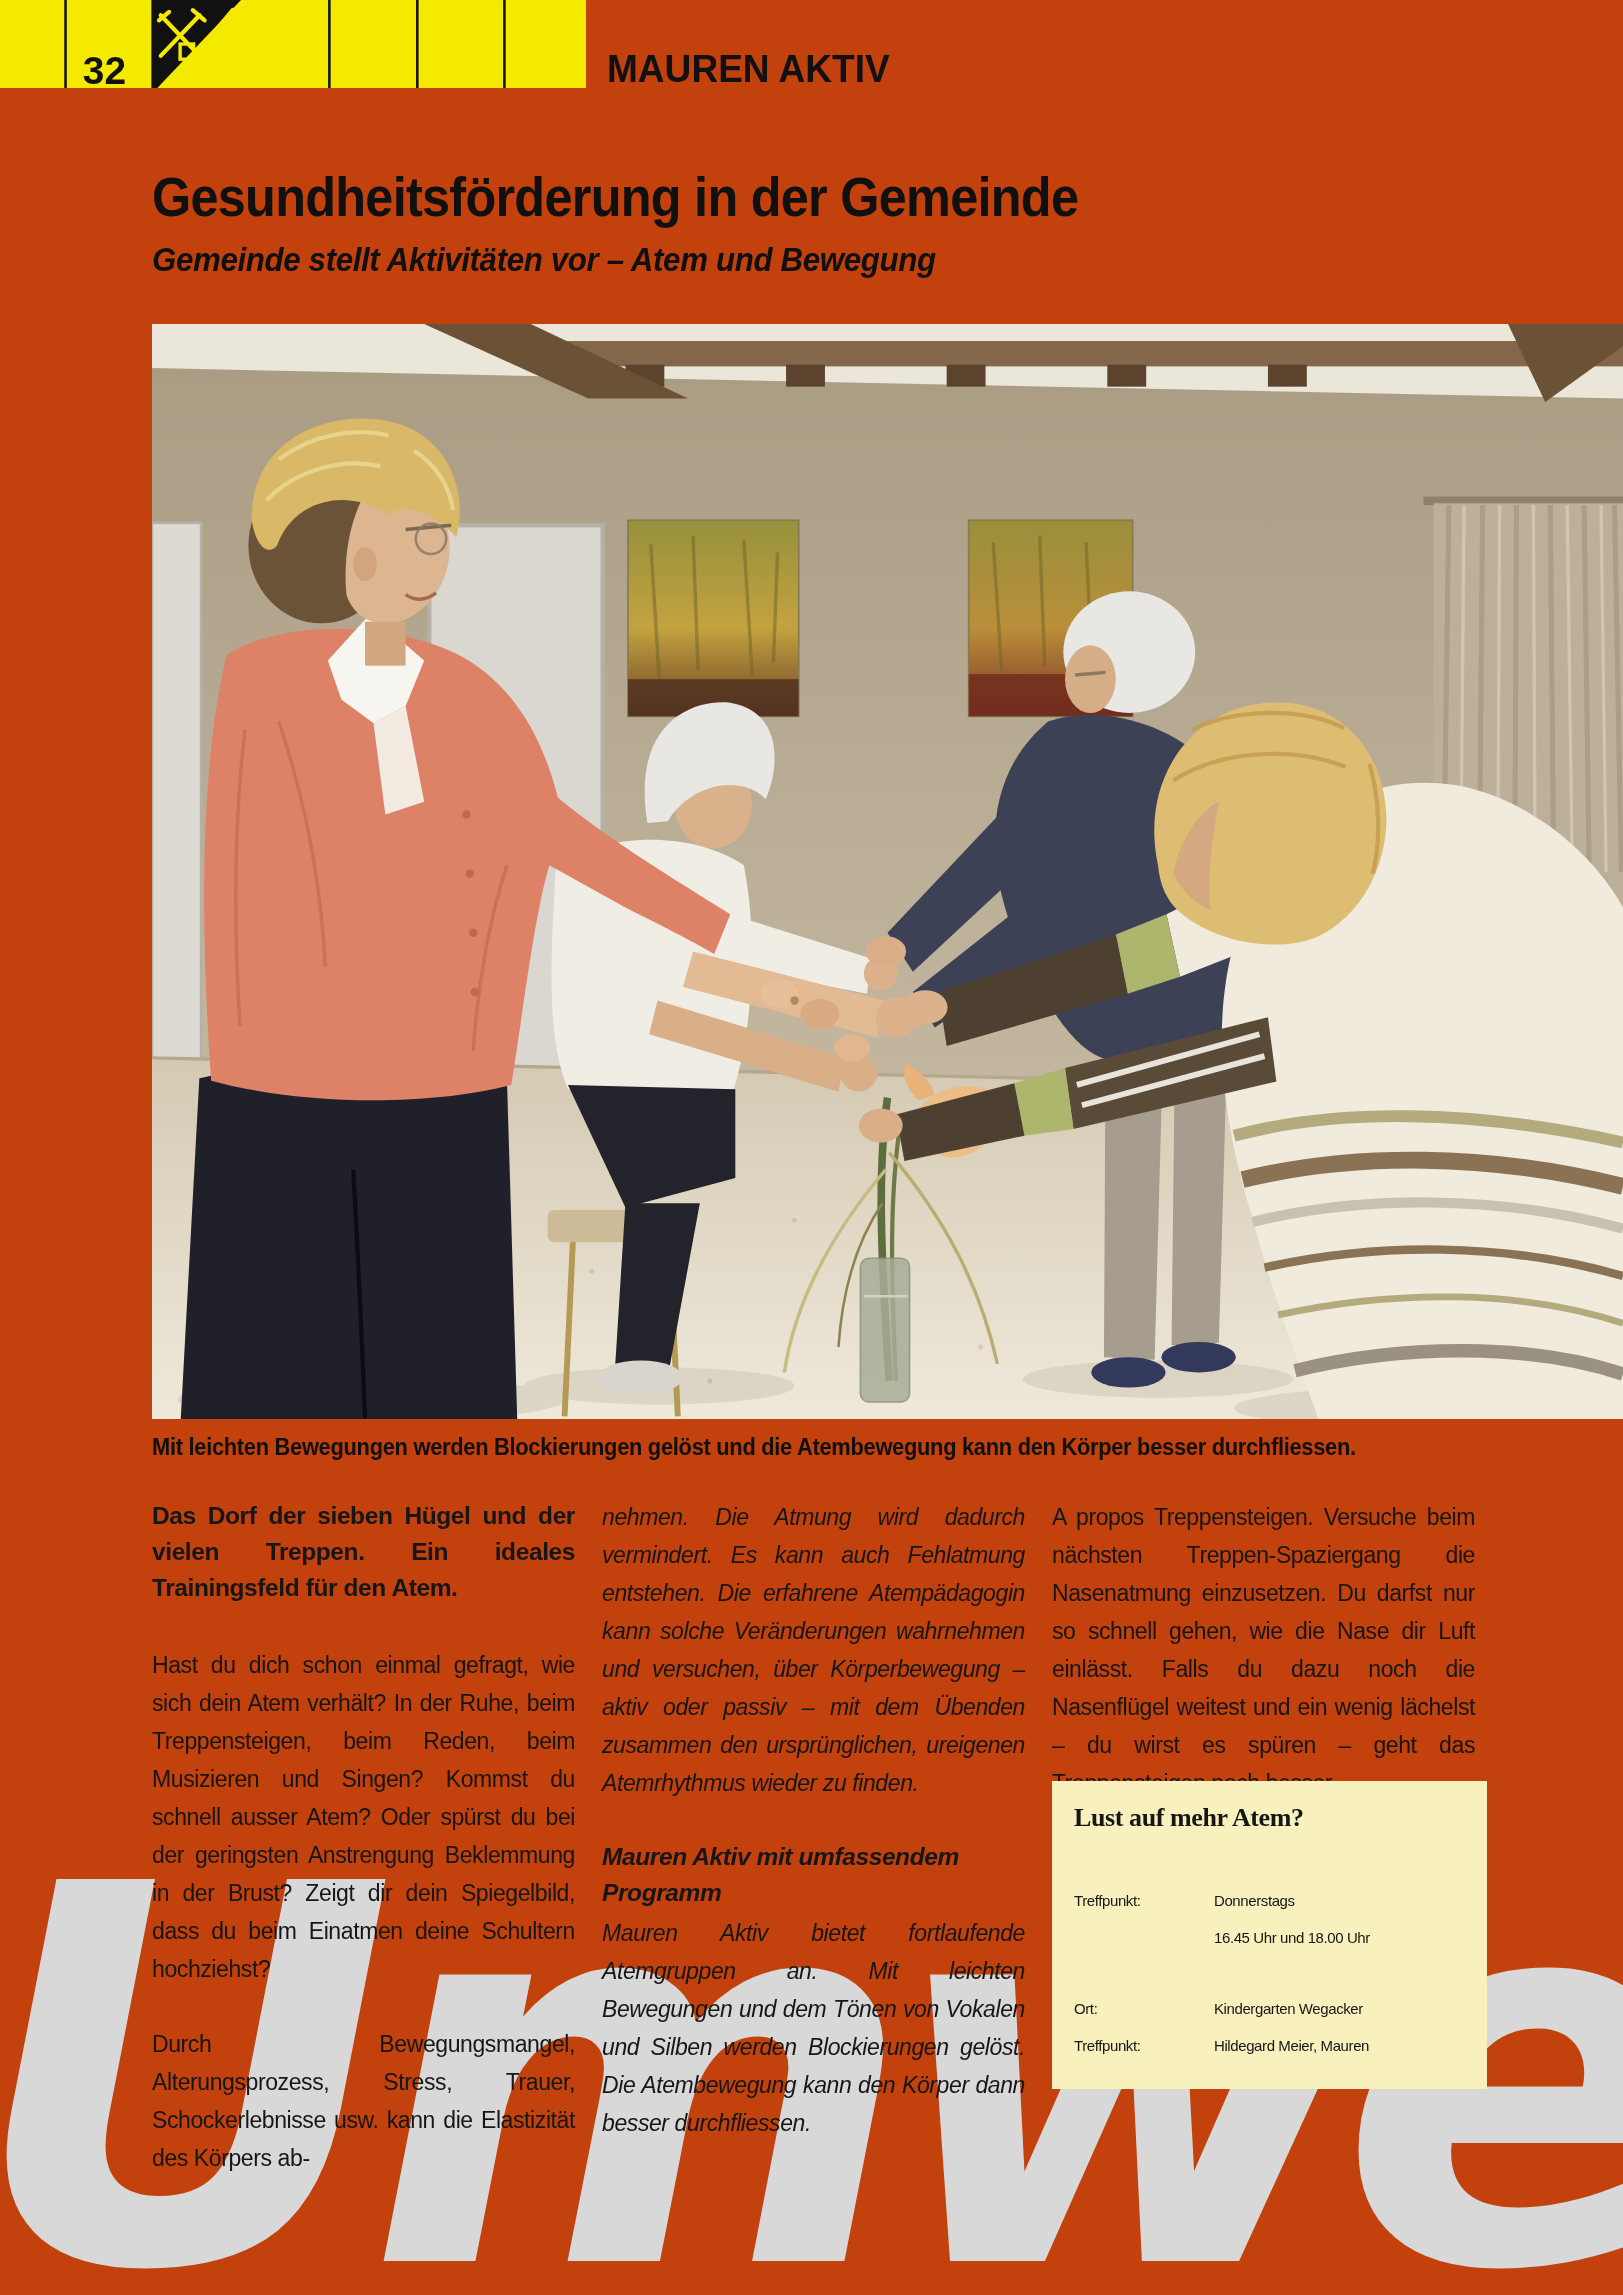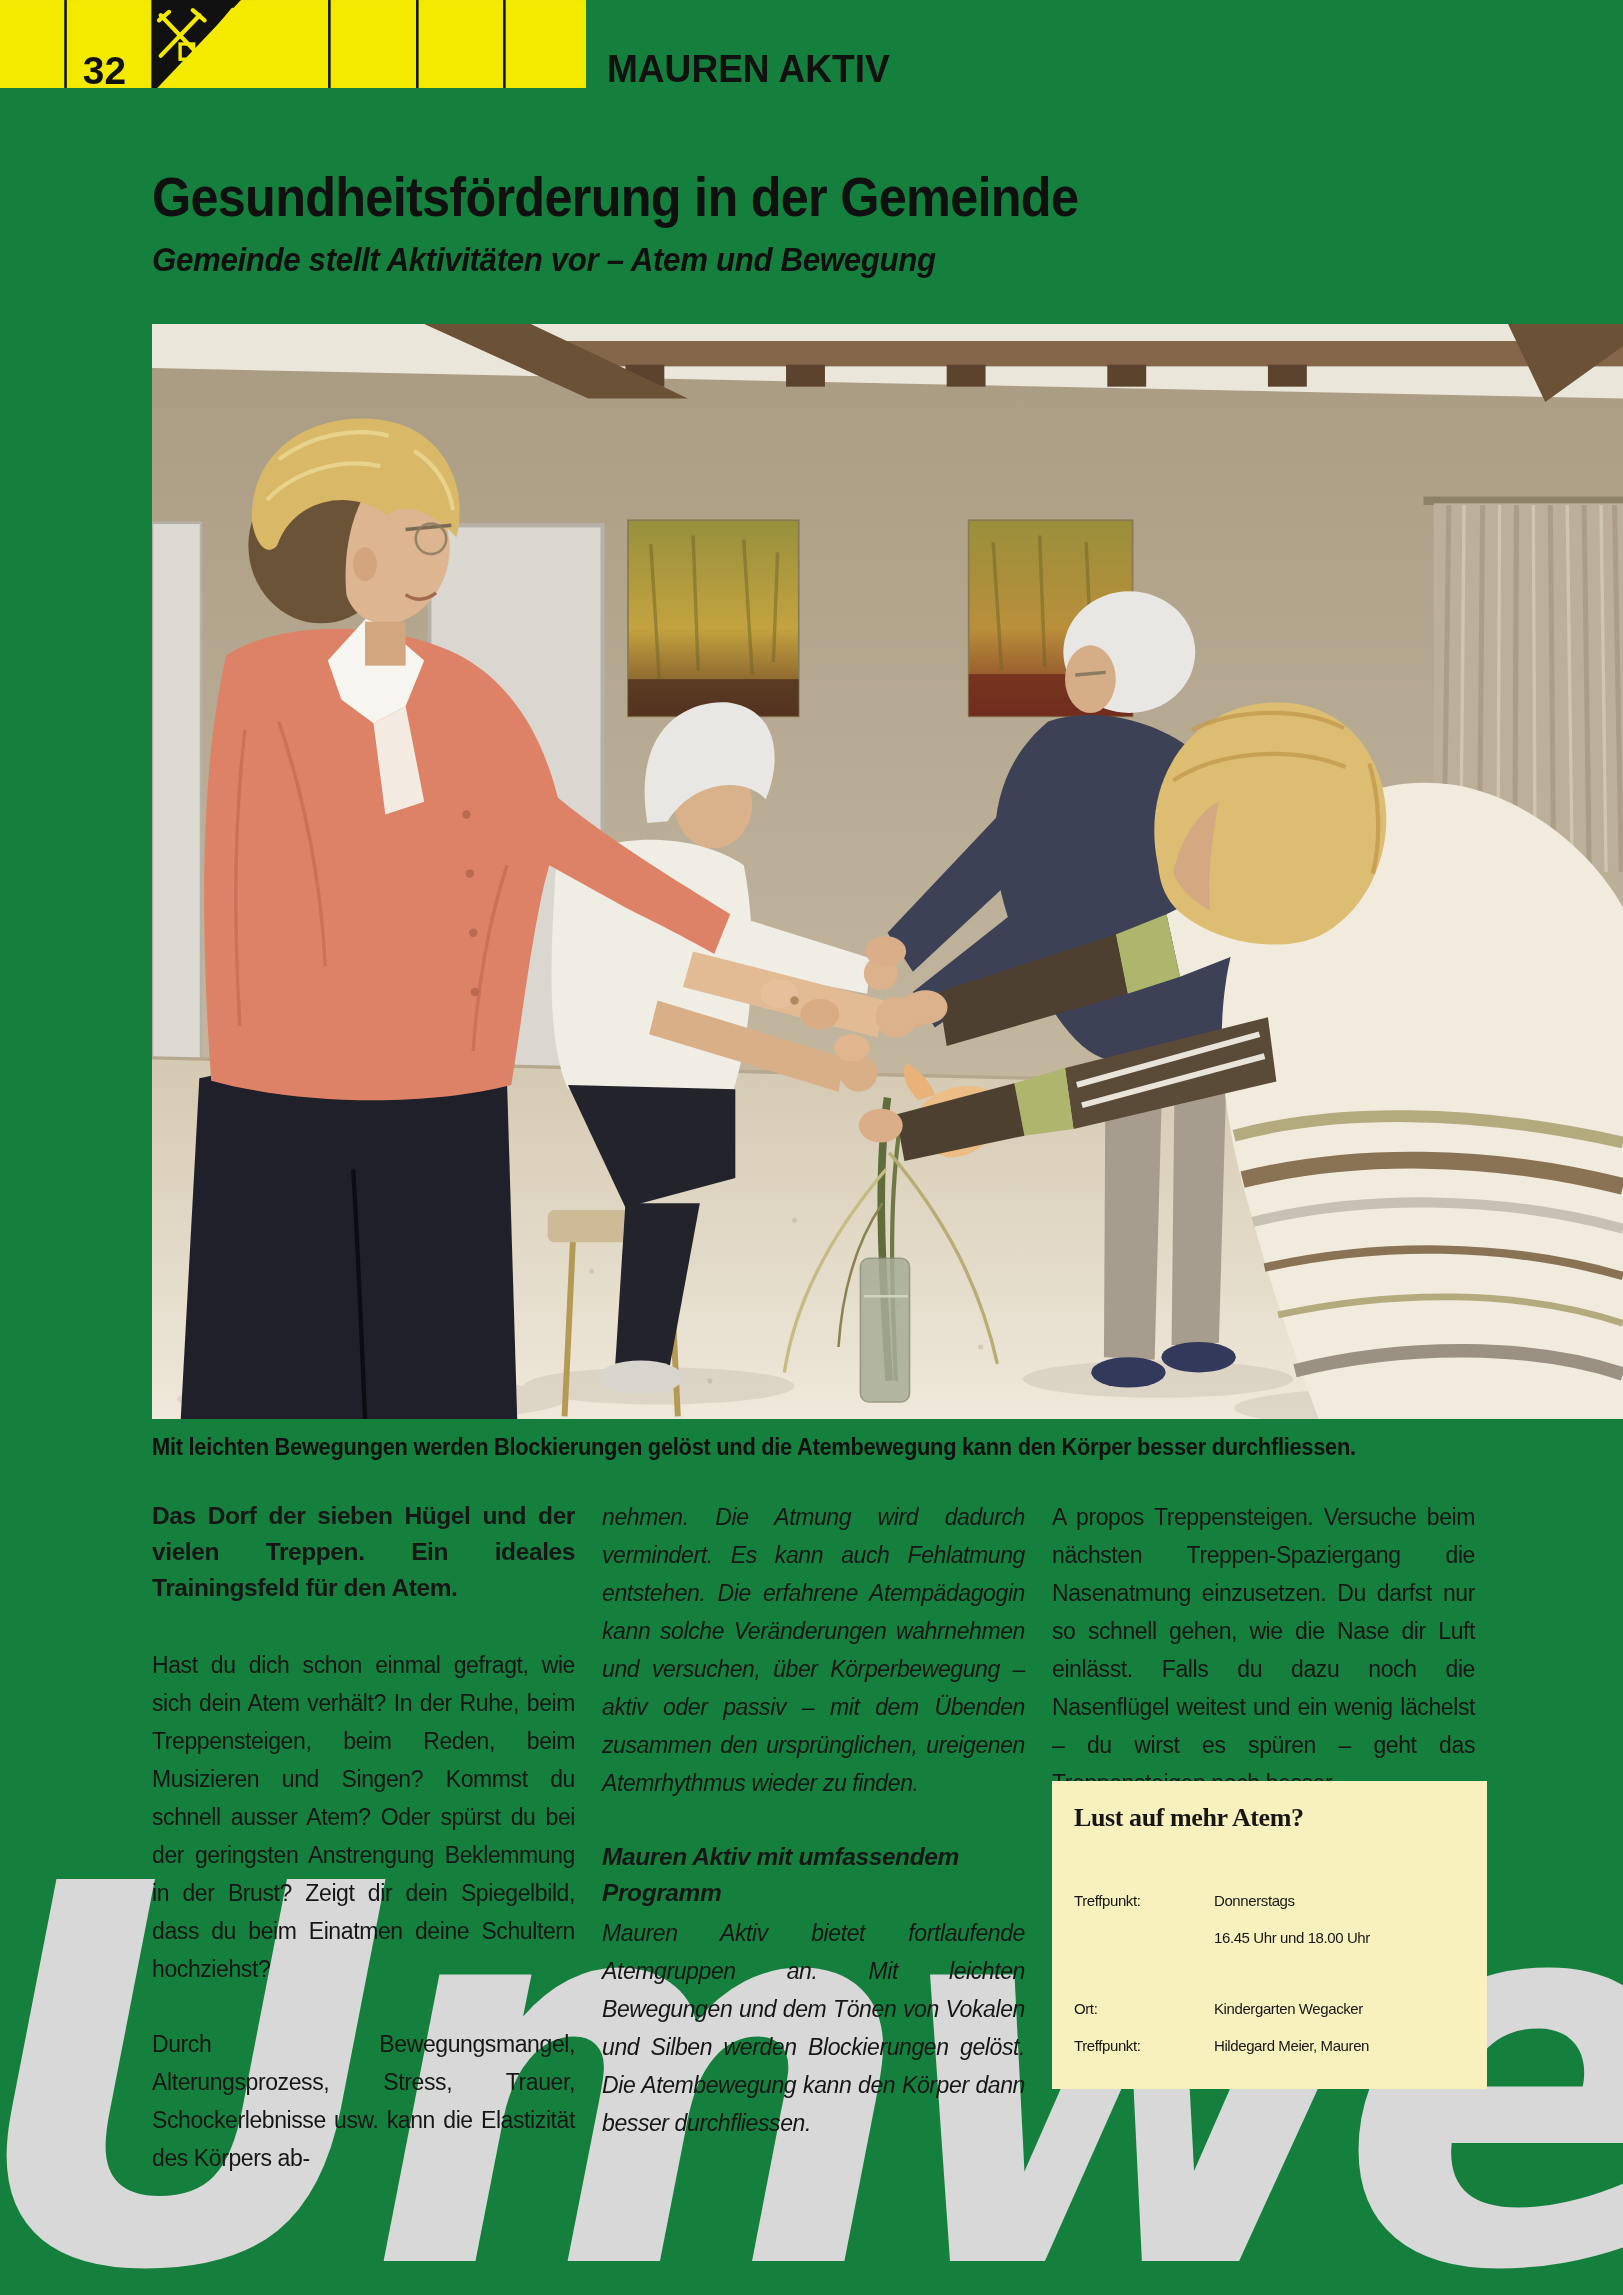--- a/index.html
+++ b/index.html
@@ -1,17 +1,17 @@
 <!DOCTYPE html>
 <html style="font-size:13.5px"><head>
 <meta charset="utf-8">
 <style>
   html,body{margin:0;padding:0;background:#ffffff;}
   .page{
-    position:relative;width:1623px;height:2295px;background:#15803d;overflow:hidden;
+    position:relative;width:1623px;height:2295px;background:#c2410c;overflow:hidden;
     font-family:"Liberation Sans",sans-serif;color:#111111;
   }
   
   .header-bar{position:absolute;left:0;top:0;}
   .section-title{
     position:absolute;left:607px;top:47px;font-size:39px;font-weight:bold;
     letter-spacing:0px;transform:scaleX(.95);transform-origin:0 0;color:#111;
   }
   
   .title{

